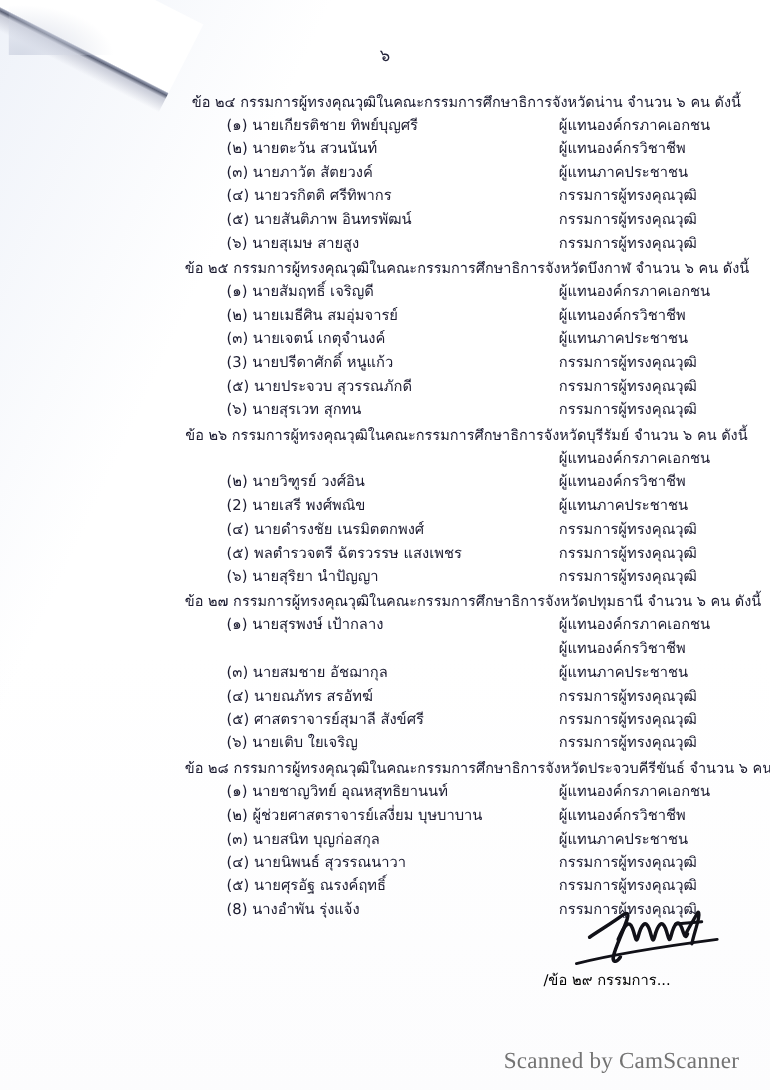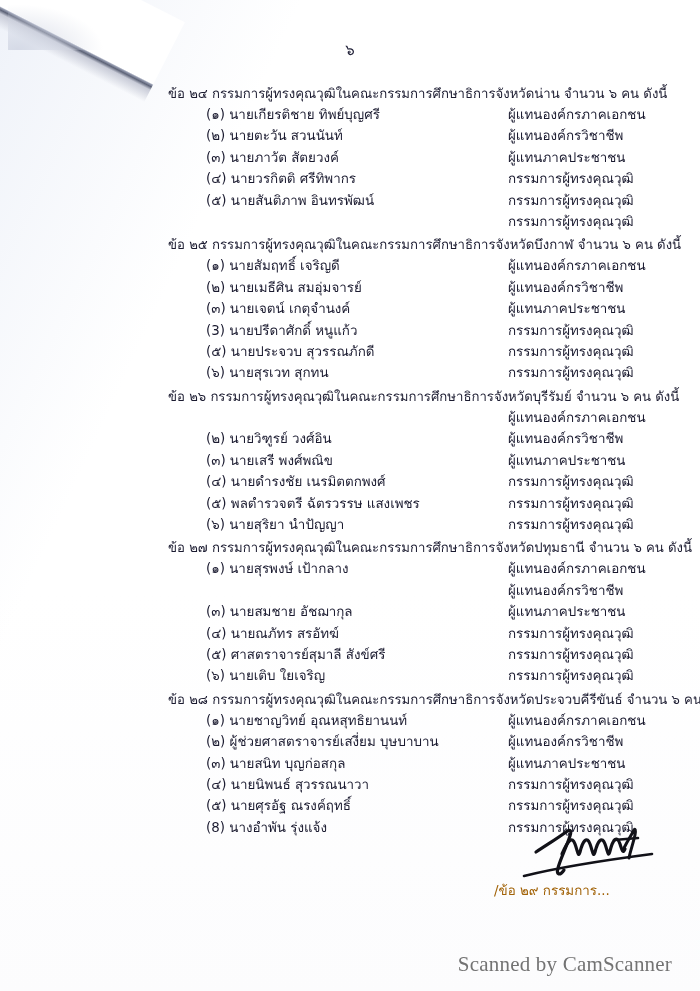--- a/index.html
+++ b/index.html
@@ -73,20 +73,21 @@
   .section {
     margin-bottom: 3px;
   }
 
   .section-heading {
     font-size: 13.2px;
     line-height: 19px;
     white-space: nowrap;
     color: #1b1b30;
     margin-bottom: 1px;
+    text-align: center;
   }
 
   .member-row {
     display: flex;
     align-items: baseline;
     line-height: 21.4px;
     font-size: 13.4px;
     color: #1b1b30;
   }
 
@@ -114,21 +115,21 @@
     top: 818px;
     width: 200px;
     height: 70px;
   }
 
   .footer-note {
     position: absolute;
     left: 494px;
     top: 880px;
     font-size: 13.4px;
-    color: #a16207;
+    color: #000000;
     white-space: nowrap;
   }
 
   .watermark {
     position: absolute;
     right: 28px;
     bottom: 14px;
     font-family: "Liberation Serif", "DejaVu Serif", serif;
     font-size: 21px;
     color: #737373;
@@ -168,20 +169,21 @@
           <span class="member-name">(๔) นายวรกิตติ  ศรีทิพากร</span>
           <span class="member-spacer"></span>
           <span class="member-role">กรรมการผู้ทรงคุณวุฒิ</span>
         </div>
         <div class="member-row">
           <span class="member-name">(๕) นายสันติภาพ  อินทรพัฒน์</span>
           <span class="member-spacer"></span>
           <span class="member-role">กรรมการผู้ทรงคุณวุฒิ</span>
         </div>
         <div class="member-row">
+          <span class="member-name">(๖) นายสุเมษ  สายสูง</span>
           <span class="member-spacer"></span>
           <span class="member-role">กรรมการผู้ทรงคุณวุฒิ</span>
         </div>
       </div>
       <div class="section">
         <div class="section-heading">ข้อ ๒๕ กรรมการผู้ทรงคุณวุฒิในคณะกรรมการศึกษาธิการจังหวัดบึงกาฬ จำนวน ๖ คน ดังนี้</div>
         <div class="member-row">
           <span class="member-name">(๑) นายสัมฤทธิ์  เจริญดี</span>
           <span class="member-spacer"></span>
           <span class="member-role">ผู้แทนองค์กรภาคเอกชน</span>
@@ -217,21 +219,21 @@
         <div class="member-row">
           <span class="member-spacer"></span>
           <span class="member-role">ผู้แทนองค์กรภาคเอกชน</span>
         </div>
         <div class="member-row">
           <span class="member-name">(๒) นายวิฑูรย์  วงศ์อิน</span>
           <span class="member-spacer"></span>
           <span class="member-role">ผู้แทนองค์กรวิชาชีพ</span>
         </div>
         <div class="member-row">
-          <span class="member-name">(๓) นายเสรี  พงศ์พณิข</span>
+          <span class="member-name">(2) นายเสรี  พงศ์พณิข</span>
           <span class="member-spacer"></span>
           <span class="member-role">ผู้แทนภาคประชาชน</span>
         </div>
         <div class="member-row">
           <span class="member-name">(๔) นายดำรงชัย  เนรมิตตกพงศ์</span>
           <span class="member-spacer"></span>
           <span class="member-role">กรรมการผู้ทรงคุณวุฒิ</span>
         </div>
         <div class="member-row">
           <span class="member-name">(๕) พลตำรวจตรี ฉัตรวรรษ  แสงเพชร</span>

